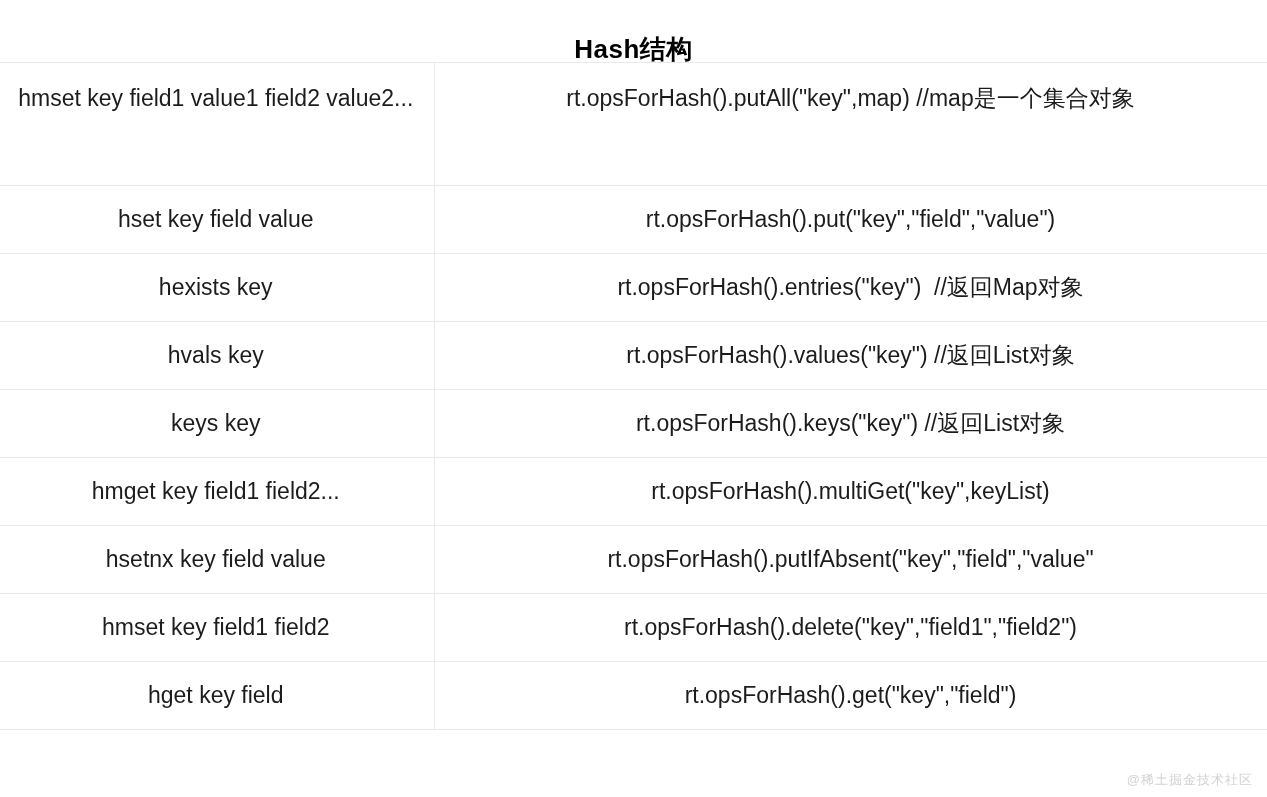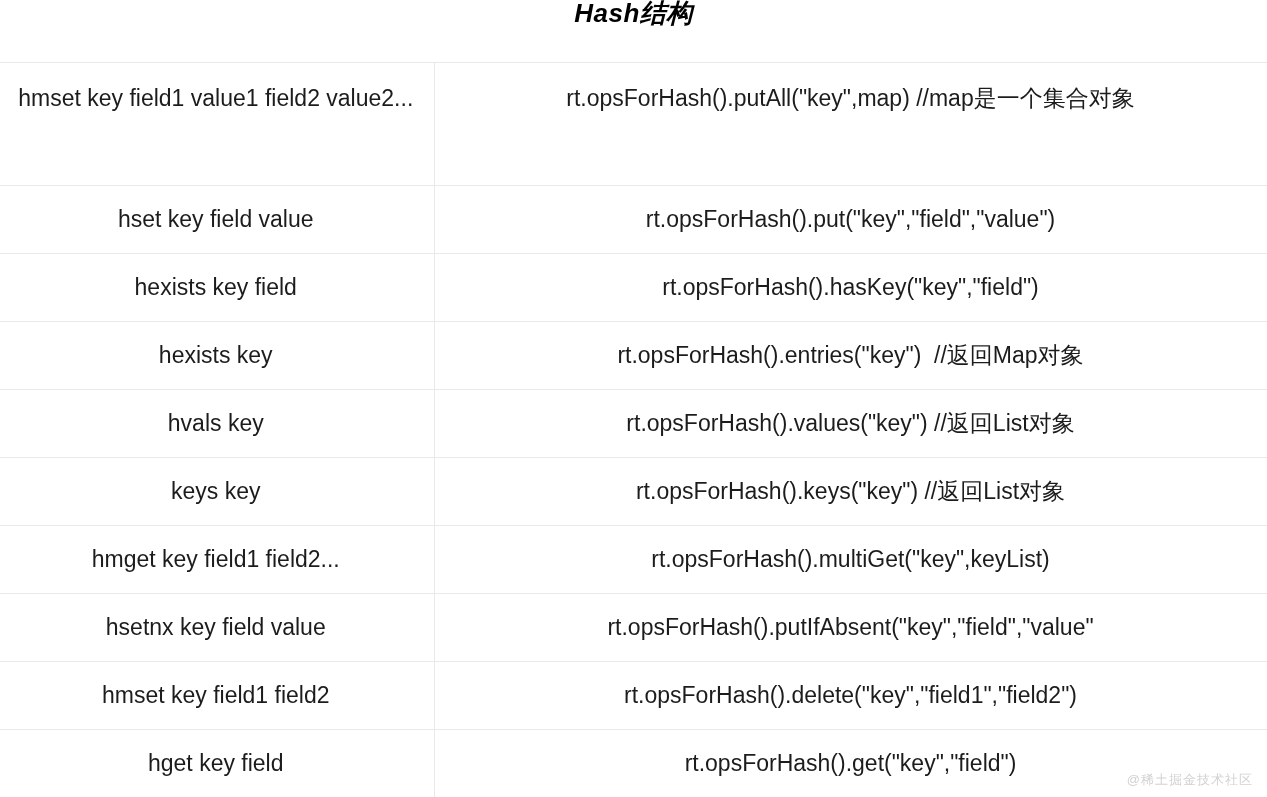--- a/index.html
+++ b/index.html
@@ -21,25 +21,24 @@
     width: 1267px;
     height: 797px;
     position: relative;
     box-sizing: border-box;
   }
 
   
   .title-row {
     height: 63px;
     display: flex;
-    align-items: flex-start;
+    align-items: flex-end;
     justify-content: center;
     border-bottom: 1px solid #e9e9e9;
     box-sizing: border-box;
-    font-style: italic;
   }
   .title-text {
     font-size: 26px;
     font-weight: bold;
     letter-spacing: 0.5px;
     color: #000000;
     line-height: 1;
   }
 
   
@@ -116,24 +115,20 @@
     <tbody>
         <tr class="tall">
           <td class="cell-cmd">hmset key field1 value1 field2 value2...</td>
           <td class="cell-api">rt.opsForHash().putAll("key",map) //map是一个集合对象</td>
         </tr>
         <tr>
           <td class="cell-cmd">hset key field value</td>
           <td class="cell-api">rt.opsForHash().put("key","field","value")</td>
         </tr>
         <tr>
-          <td class="cell-cmd">hexists key field</td>
-          <td class="cell-api">rt.opsForHash().hasKey("key","field")</td>
-        </tr>
-        <tr>
           <td class="cell-cmd">hexists key</td>
           <td class="cell-api">rt.opsForHash().entries("key")  //返回Map对象</td>
         </tr>
         <tr>
           <td class="cell-cmd">hvals key</td>
           <td class="cell-api">rt.opsForHash().values("key") //返回List对象</td>
         </tr>
         <tr>
           <td class="cell-cmd">keys key</td>
           <td class="cell-api">rt.opsForHash().keys("key") //返回List对象</td>

